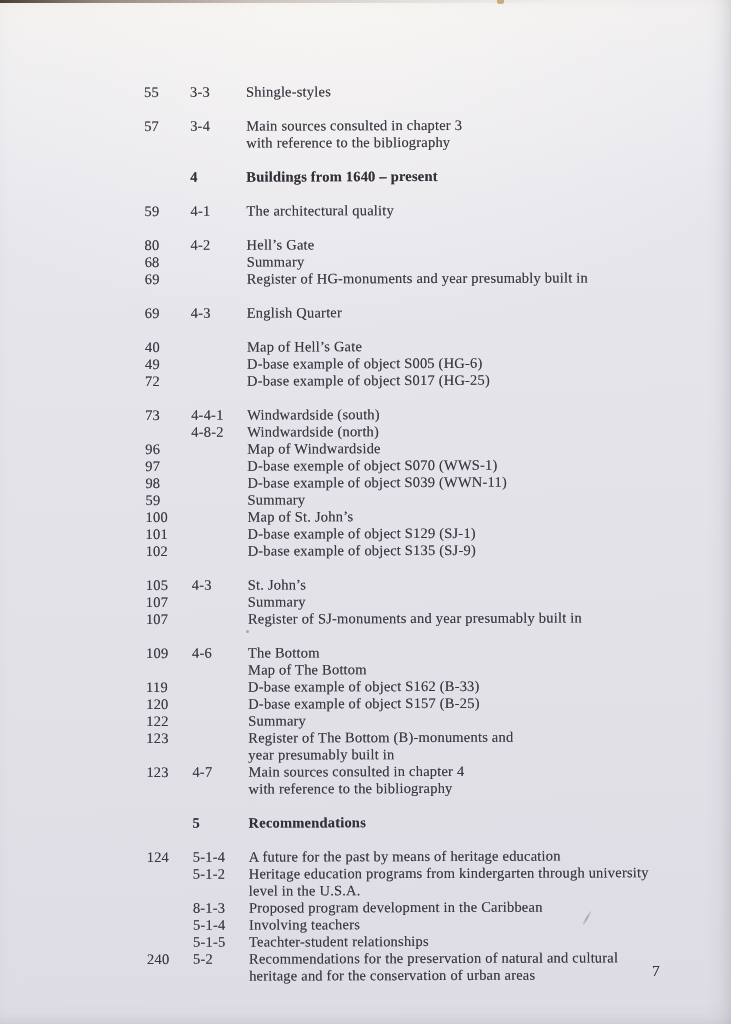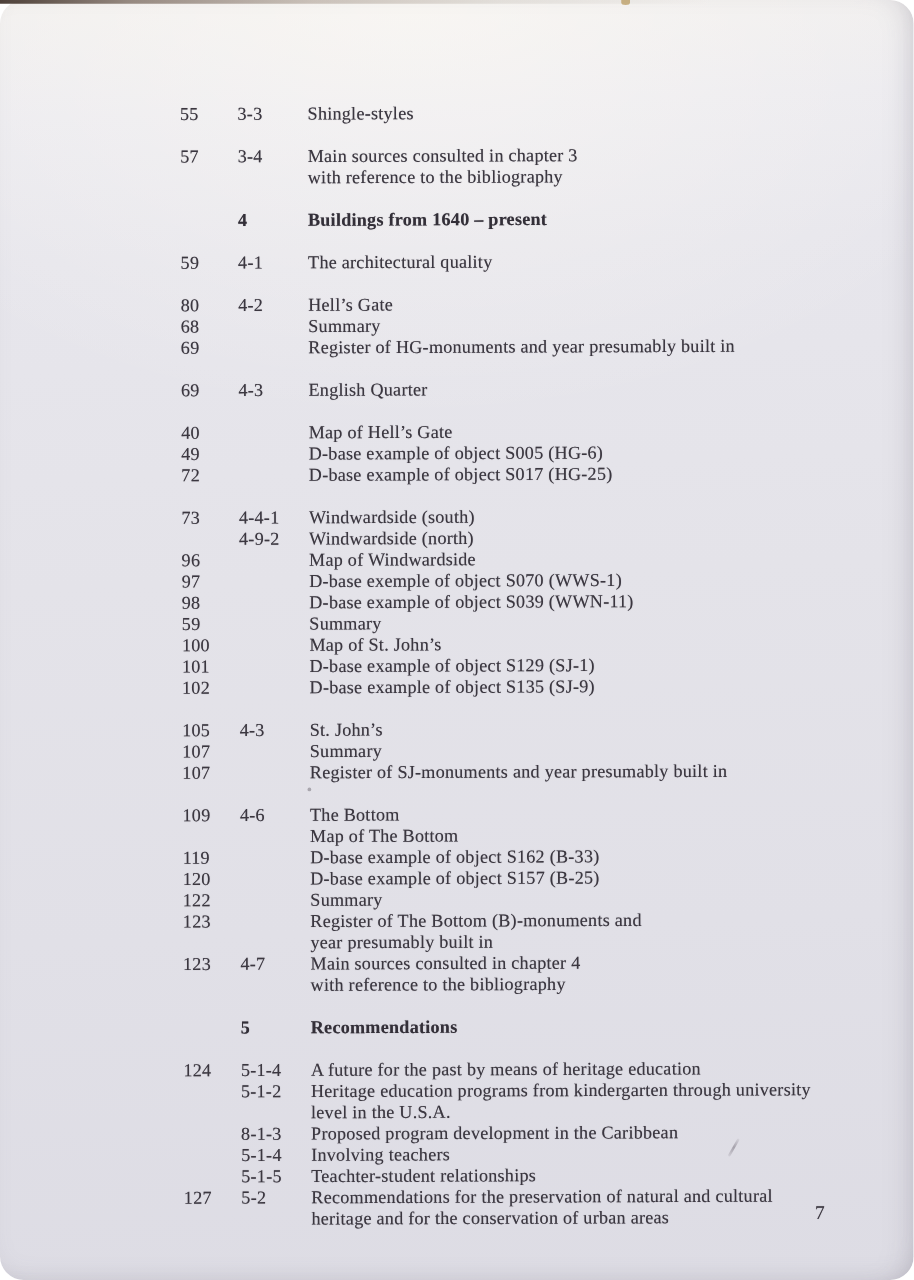--- a/index.html
+++ b/index.html
@@ -14,21 +14,20 @@
     position: relative;
   }
   .page {
     position: absolute;
     inset: 0;
     background:
       radial-gradient(130% 60% at 45% 0%, rgba(255,252,246,0.55) 0%, rgba(255,252,246,0) 55%),
       linear-gradient(178deg, #f1efee 0%, #ebeaef 9%, #e7e6ec 20%, #e4e3e9 45%, #e1e0e7 72%, #dddce4 100%);
     box-shadow: inset -14px 0 26px -18px rgba(120,116,130,0.45),
                 inset 0 -10px 24px -18px rgba(120,116,130,0.35);
-    border-radius: 19px;
   }
   .top-edge {
     position: absolute;
     top: 0; left: 0; right: 0;
     height: 3px;
     background: linear-gradient(to right,
       rgba(58,44,36,0.9) 0%,
       rgba(88,68,55,0.6) 14%,
       rgba(124,102,85,0.35) 34%,
       rgba(150,140,128,0.18) 55%,
@@ -211,21 +210,21 @@
       <section class="group">
         <div class="row">
           <span class="col-page">73</span>
           <span class="col-sec">4-4-1</span>
           <span class="col-title">
             <span class="line">Windwardside (south)</span>
           </span>
         </div>
         <div class="row">
           <span class="col-page"></span>
-          <span class="col-sec">4-9-2</span>
+          <span class="col-sec">4-8-2</span>
           <span class="col-title">
             <span class="line">Windwardside (north)</span>
           </span>
         </div>
         <div class="row">
           <span class="col-page">96</span>
           <span class="col-sec"></span>
           <span class="col-title">
             <span class="line">Map of Windwardside</span>
           </span>
@@ -383,21 +382,21 @@
           </span>
         </div>
         <div class="row">
           <span class="col-page"></span>
           <span class="col-sec">5-1-5</span>
           <span class="col-title">
             <span class="line">Teachter-student relationships</span>
           </span>
         </div>
         <div class="row">
-          <span class="col-page">127</span>
+          <span class="col-page">240</span>
           <span class="col-sec">5-2</span>
           <span class="col-title">
             <span class="line">Recommendations for the preservation of natural and cultural</span>
             <span class="line">heritage and for the conservation of urban areas</span>
           </span>
         </div>
       </section>
     </main>
   <div class="folio">7</div>
   <div class="scratch"></div>

